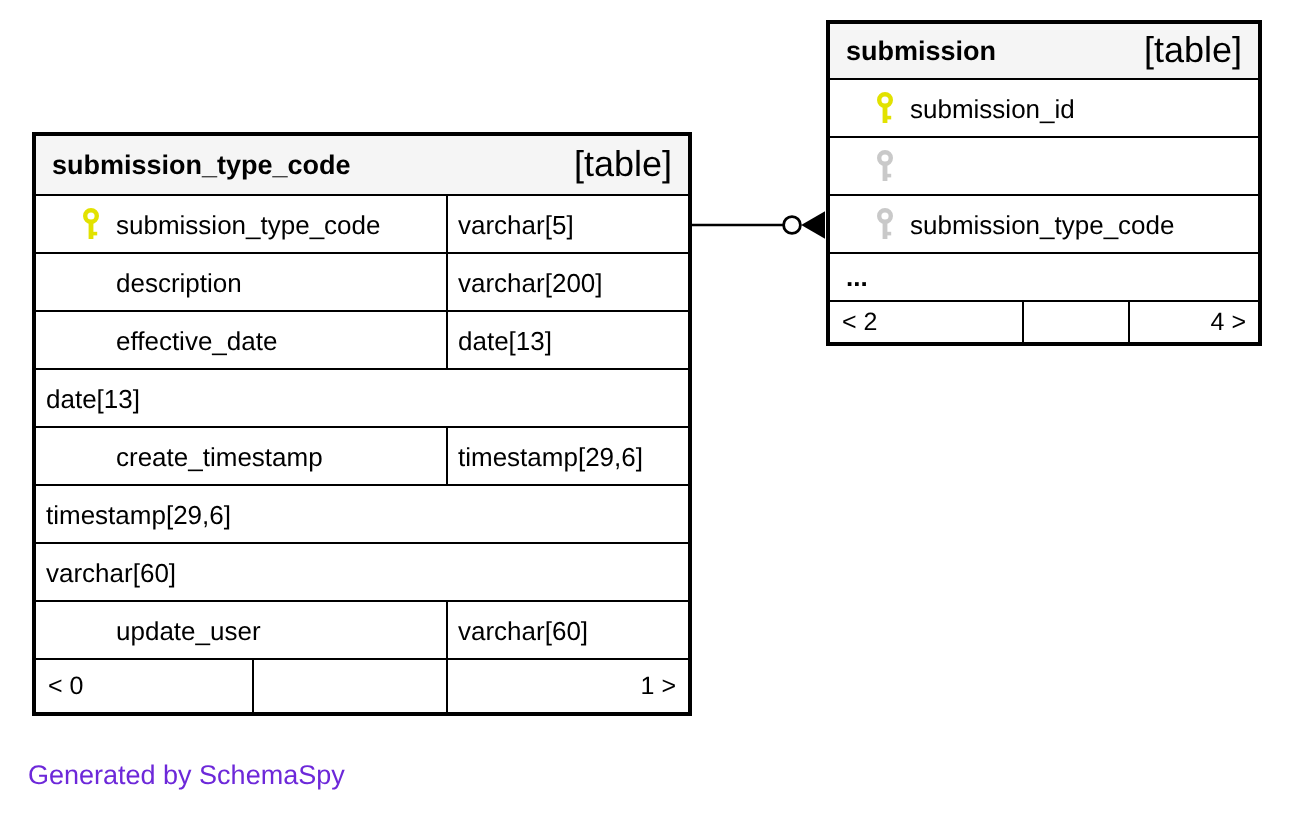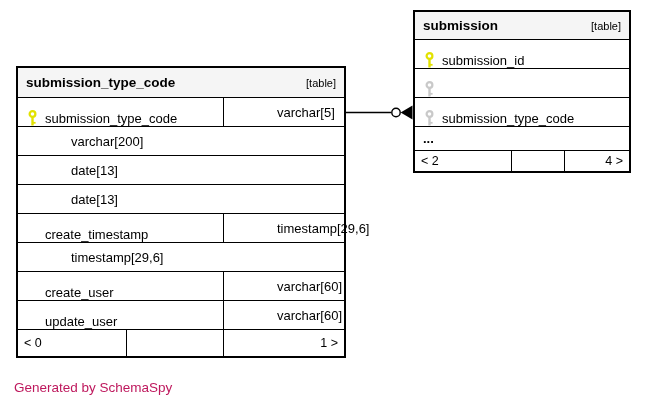--- a/index.html
+++ b/index.html
@@ -27,34 +27,34 @@
   #tbl-left  { left: 16px;  top: 66px; width: 330px; height: 292px; }
   #tbl-right { left: 413px; top: 10px; width: 218px; height: 163px; }
 
   .node-header {
     display: flex; justify-content: space-between; align-items: center;
     background: var(--header-bg);
     border-bottom: 1px solid var(--border);
     padding: 0 8px; height: 30px; flex: 0 0 30px;
   }
   .node-title { font-weight: bold; font-size: 13.5px; cursor: pointer; }
-  .node-badge { font-size: 11px; }
+  .node-badge { font-size: 18px; }
 
   .node-row {
     display: flex; align-items: stretch;
     border-bottom: 1px solid var(--border);
     height: 29px; flex: 0 0 29px;
     font-size: 13px; background: var(--row-bg);
   }
   .cell-name {
-    display: flex; align-items: flex-end; gap: 7px;
-    padding-left: 8px; flex: 1 1 auto; min-width: 0;
+    display: flex; align-items: center; gap: 7px;
+    padding-left: 21px; flex: 1 1 auto; min-width: 0;
   }
   #tbl-left .cell-name { flex: 0 0 206px; border-right: 1px solid var(--border); }
-  .cell-type { flex: 1 1 auto; display: flex; align-items: center; padding-left: 5px; margin-left: 48px; }
+  .cell-type { flex: 1 1 auto; display: flex; align-items: center; padding-left: 5px; }
   .key-slot { width: 12px; flex: 0 0 12px; display: inline-flex; justify-content: center; }
   .key-primary { color: var(--primary-key); }
   .key-foreign { color: var(--foreign-key); }
 
   .ellipsis-row {
     display: flex; align-items: center;
     border-bottom: 1px solid var(--border);
     height: 24px; flex: 0 0 24px;
     padding-left: 8px; font-size: 13px; font-weight: bold;
   }
@@ -70,21 +70,21 @@
   #tbl-right .fcell-mid   { flex: 0 0 53px; }
   #tbl-right .fcell-right { flex: 1; }
 
   #connector-layer {
     position: absolute; left: 0; top: 0;
     width: 647px; height: 415px;
     pointer-events: none;
   }
   #generator-note {
     position: absolute; left: 14px; top: 380px;
-    font-size: 13.5px; color: #be185d;
+    font-size: 13.5px; color: #6d28d9;
   }
 </style>
 </head>
 <body>
 
 <div class="table-node" id="tbl-left">
   <div class="node-header">
     <span class="node-title">submission_type_code</span>
     <span class="node-badge">[table]</span>
   </div>
@@ -97,48 +97,52 @@
           <line x1="5.5" y1="7" x2="5.5" y2="15.5" stroke="currentColor" stroke-width="2.4"></line>
           <line x1="5.5" y1="12.8" x2="8.6" y2="12.8" stroke="currentColor" stroke-width="1.8"></line>
         </svg>
       </span>
       <span>submission_type_code</span>
     </div>
     <div class="cell-type">varchar[5]</div>
   </div>
 
   <div class="node-row">
+    <div class="cell-name">
+      <span class="key-slot"></span>
+      <span>description</span>
+    </div>
     <div class="cell-type">varchar[200]</div>
   </div>
 
   <div class="node-row">
+    <div class="cell-name">
+      <span class="key-slot"></span>
+      <span>effective_date</span>
+    </div>
     <div class="cell-type">date[13]</div>
   </div>
 
   <div class="node-row">
     <div class="cell-type">date[13]</div>
   </div>
 
   <div class="node-row">
     <div class="cell-name">
       <span class="key-slot"></span>
       <span>create_timestamp</span>
     </div>
     <div class="cell-type">timestamp[29,6]</div>
   </div>
 
   <div class="node-row">
     <div class="cell-type">timestamp[29,6]</div>
   </div>
 
   <div class="node-row">
-    <div class="cell-name">
-      <span class="key-slot"></span>
-      <span>create_user</span>
-    </div>
     <div class="cell-type">varchar[60]</div>
   </div>
 
   <div class="node-row">
     <div class="cell-name">
       <span class="key-slot"></span>
       <span>update_user</span>
     </div>
     <div class="cell-type">varchar[60]</div>
   </div>

